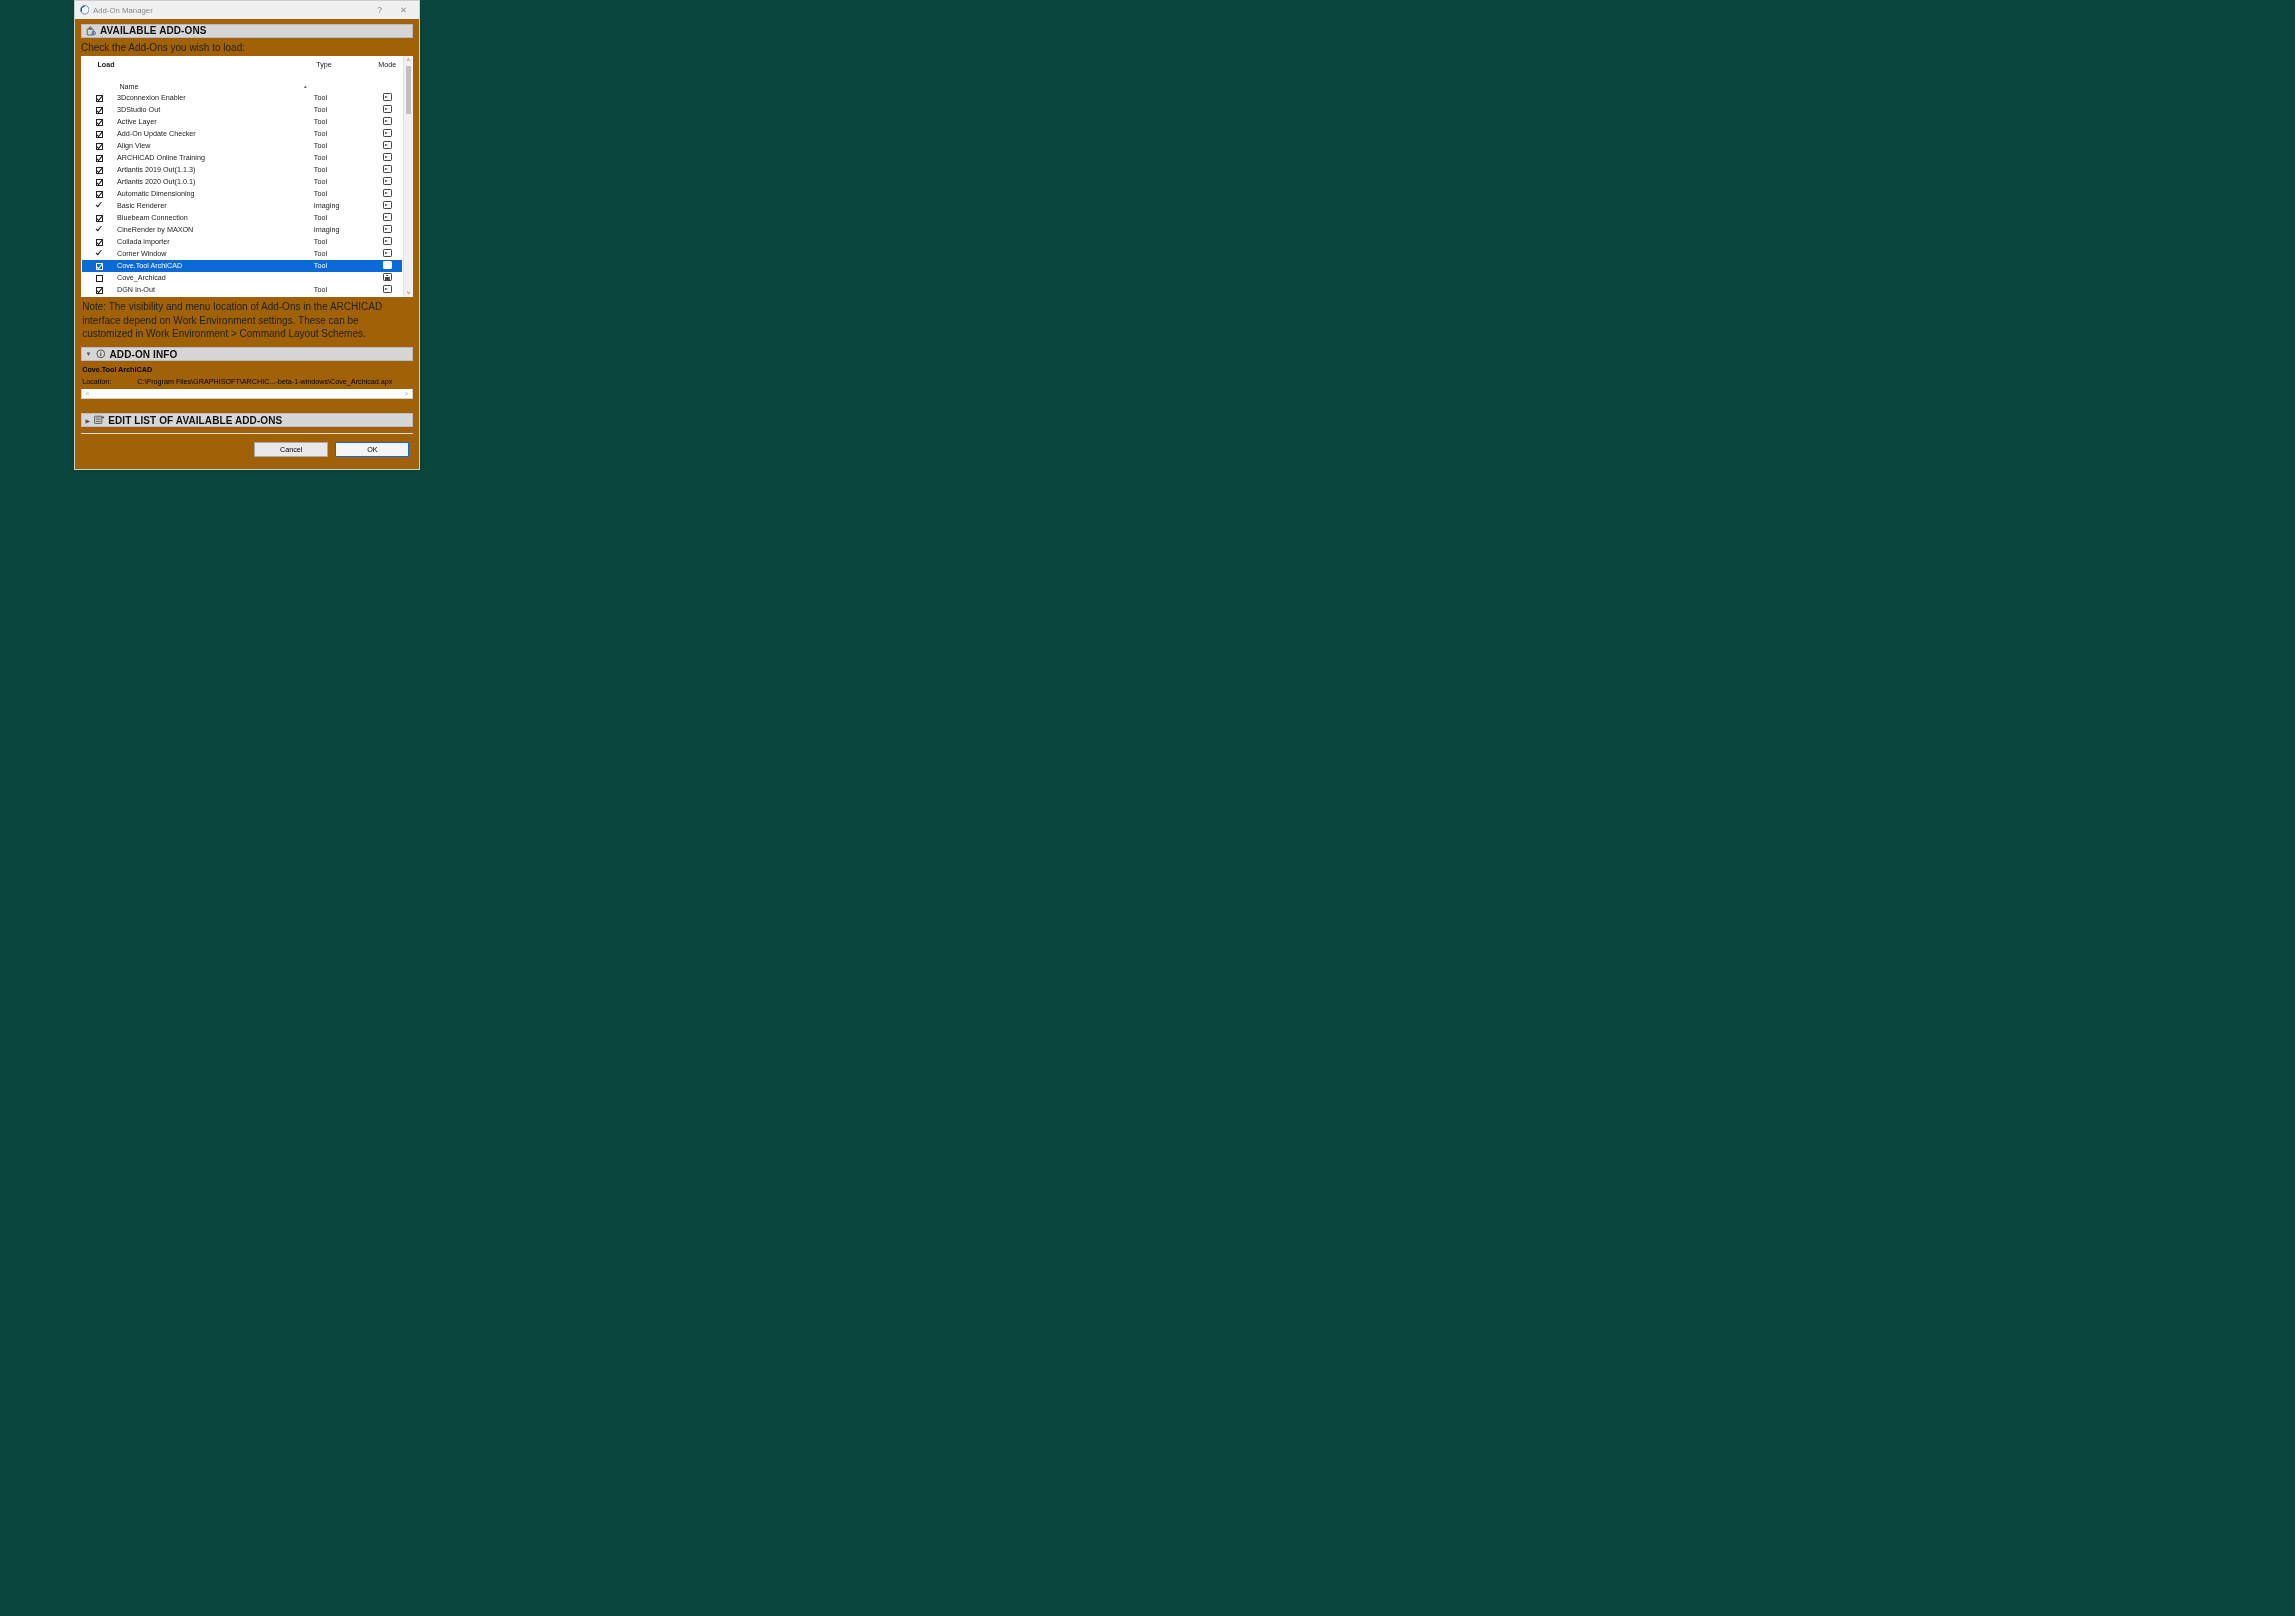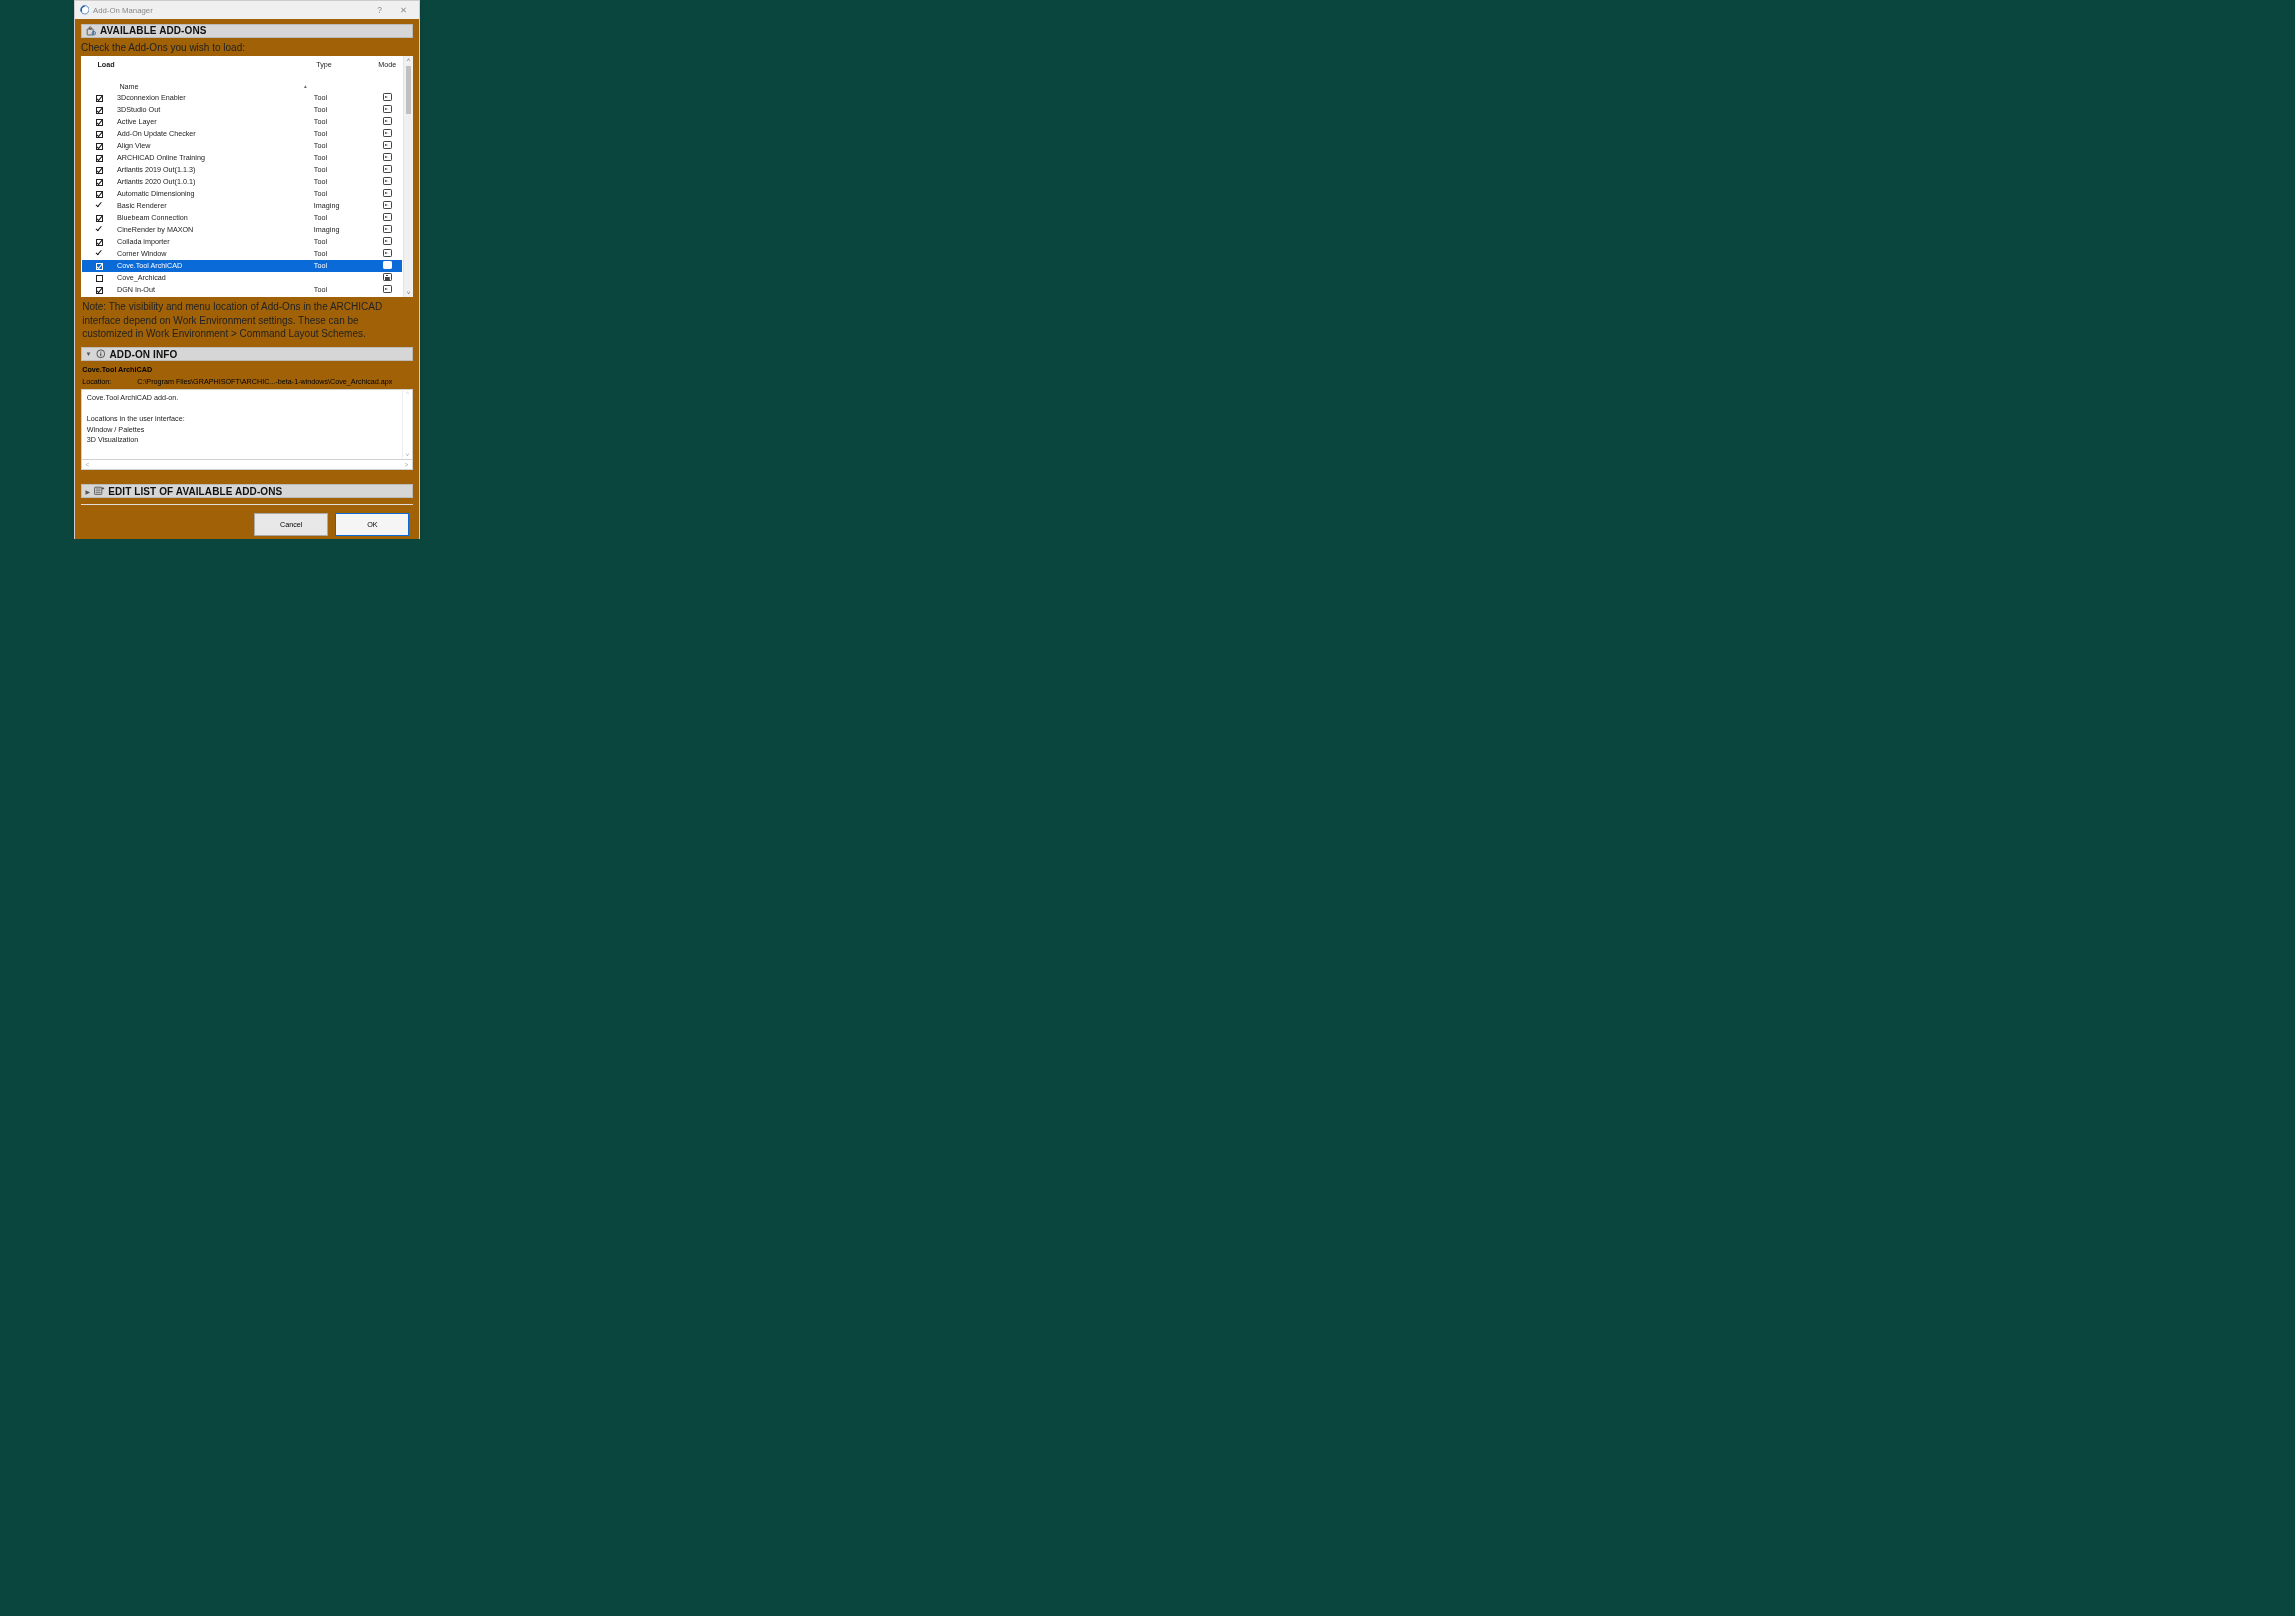--- a/index.html
+++ b/index.html
@@ -183,21 +183,21 @@
 .desc-scroll .arr{ color:#999; font-size:6px; padding:0.6px; }
 .hscroll { height:10.2px; border:0.6px solid #d0d0d0; border-top:none; background:#fff; display:flex; align-items:center; justify-content:space-between; padding:0 3.6px; color:#aaa; font-size:6.6px;}
 
 .footer {
   border-top: 0.6px solid #ddd;
   margin-top: 6px;
   padding: 7.2px 3.6px 6px 3.6px;
   display:flex; justify-content:flex-end; gap:7.2px;
 }
 .btn {
-  width: 74px; height: 23px;
+  width: 74px; height: 15px;
   border:0.6px solid #aaa; background:#e8e8e8;
   font-size:7.2px; cursor:pointer;
 }
 .btn.primary { border:1.2px solid #0a6ad8; background:#f5f5f5; }
 </style>
 </head>
 <body>
 
 <div class="dialog">
 
@@ -368,33 +368,20 @@
       </span>
       <span class="section-title">ADD-ON INFO</span>
     </div>
 
     <div class="info-block">
       <div class="info-name">Cove.Tool ArchiCAD</div>
       <div class="info-row">
         <div class="info-label">Location:</div>
         <div class="info-value">C:\Program Files\GRAPHISOFT\ARCHIC...-beta-1-windows\Cove_Archicad.apx</div>
       </div>
-      <div class="desc-box">
-        <div class="desc-text">
-          <div>Cove.Tool ArchiCAD add-on.</div>
-          <div>&nbsp;</div>
-          <div>Locations in the user interface:</div>
-          <div>Window / Palettes</div>
-          <div>3D Visualization</div>
-        </div>
-        <div class="desc-scroll">
-          <span class="arr" style="margin-bottom:auto;color:#ccc;">˄</span>
-          <span class="arr">˅</span>
-        </div>
-      </div>
       <div class="hscroll">
         <span>&lt;</span>
         <span>&gt;</span>
       </div>
     </div>
 
     <div class="section-header" style="margin-top:14px;">
       <span class="caret">▶</span>
       <span class="sect-icon">
         <svg width="10.8" height="9.6" viewBox="0 0 18 16">

